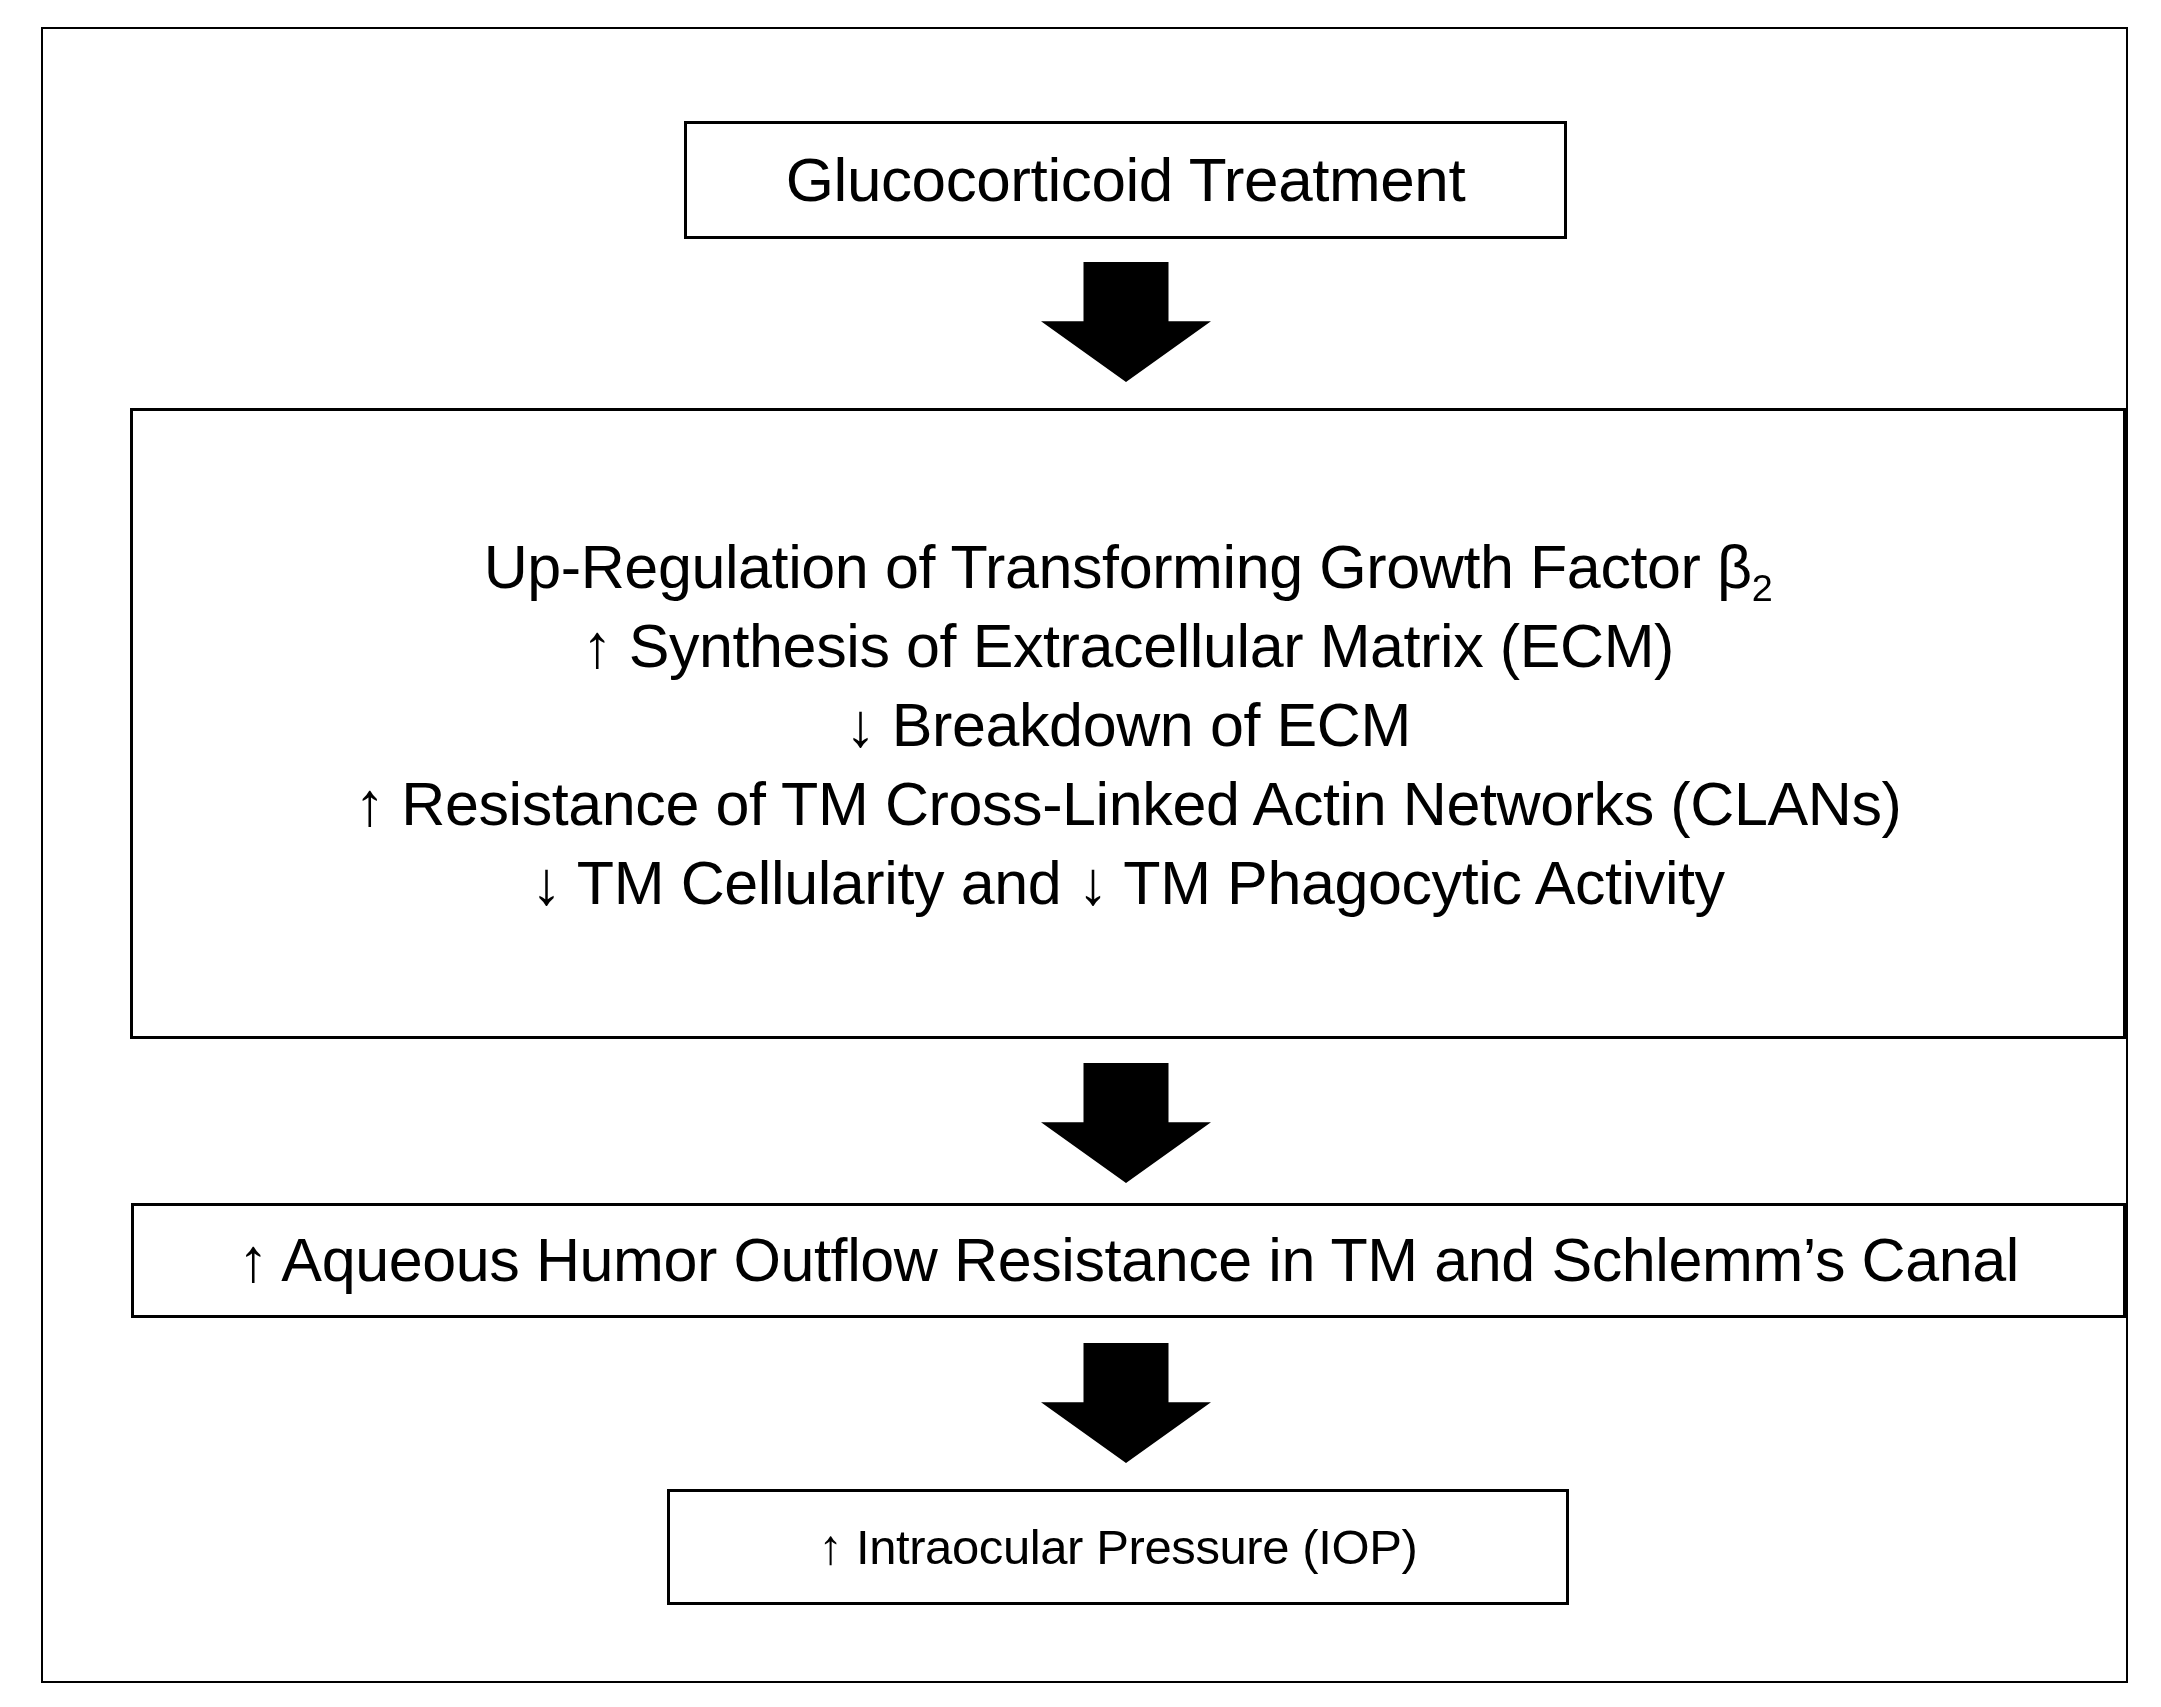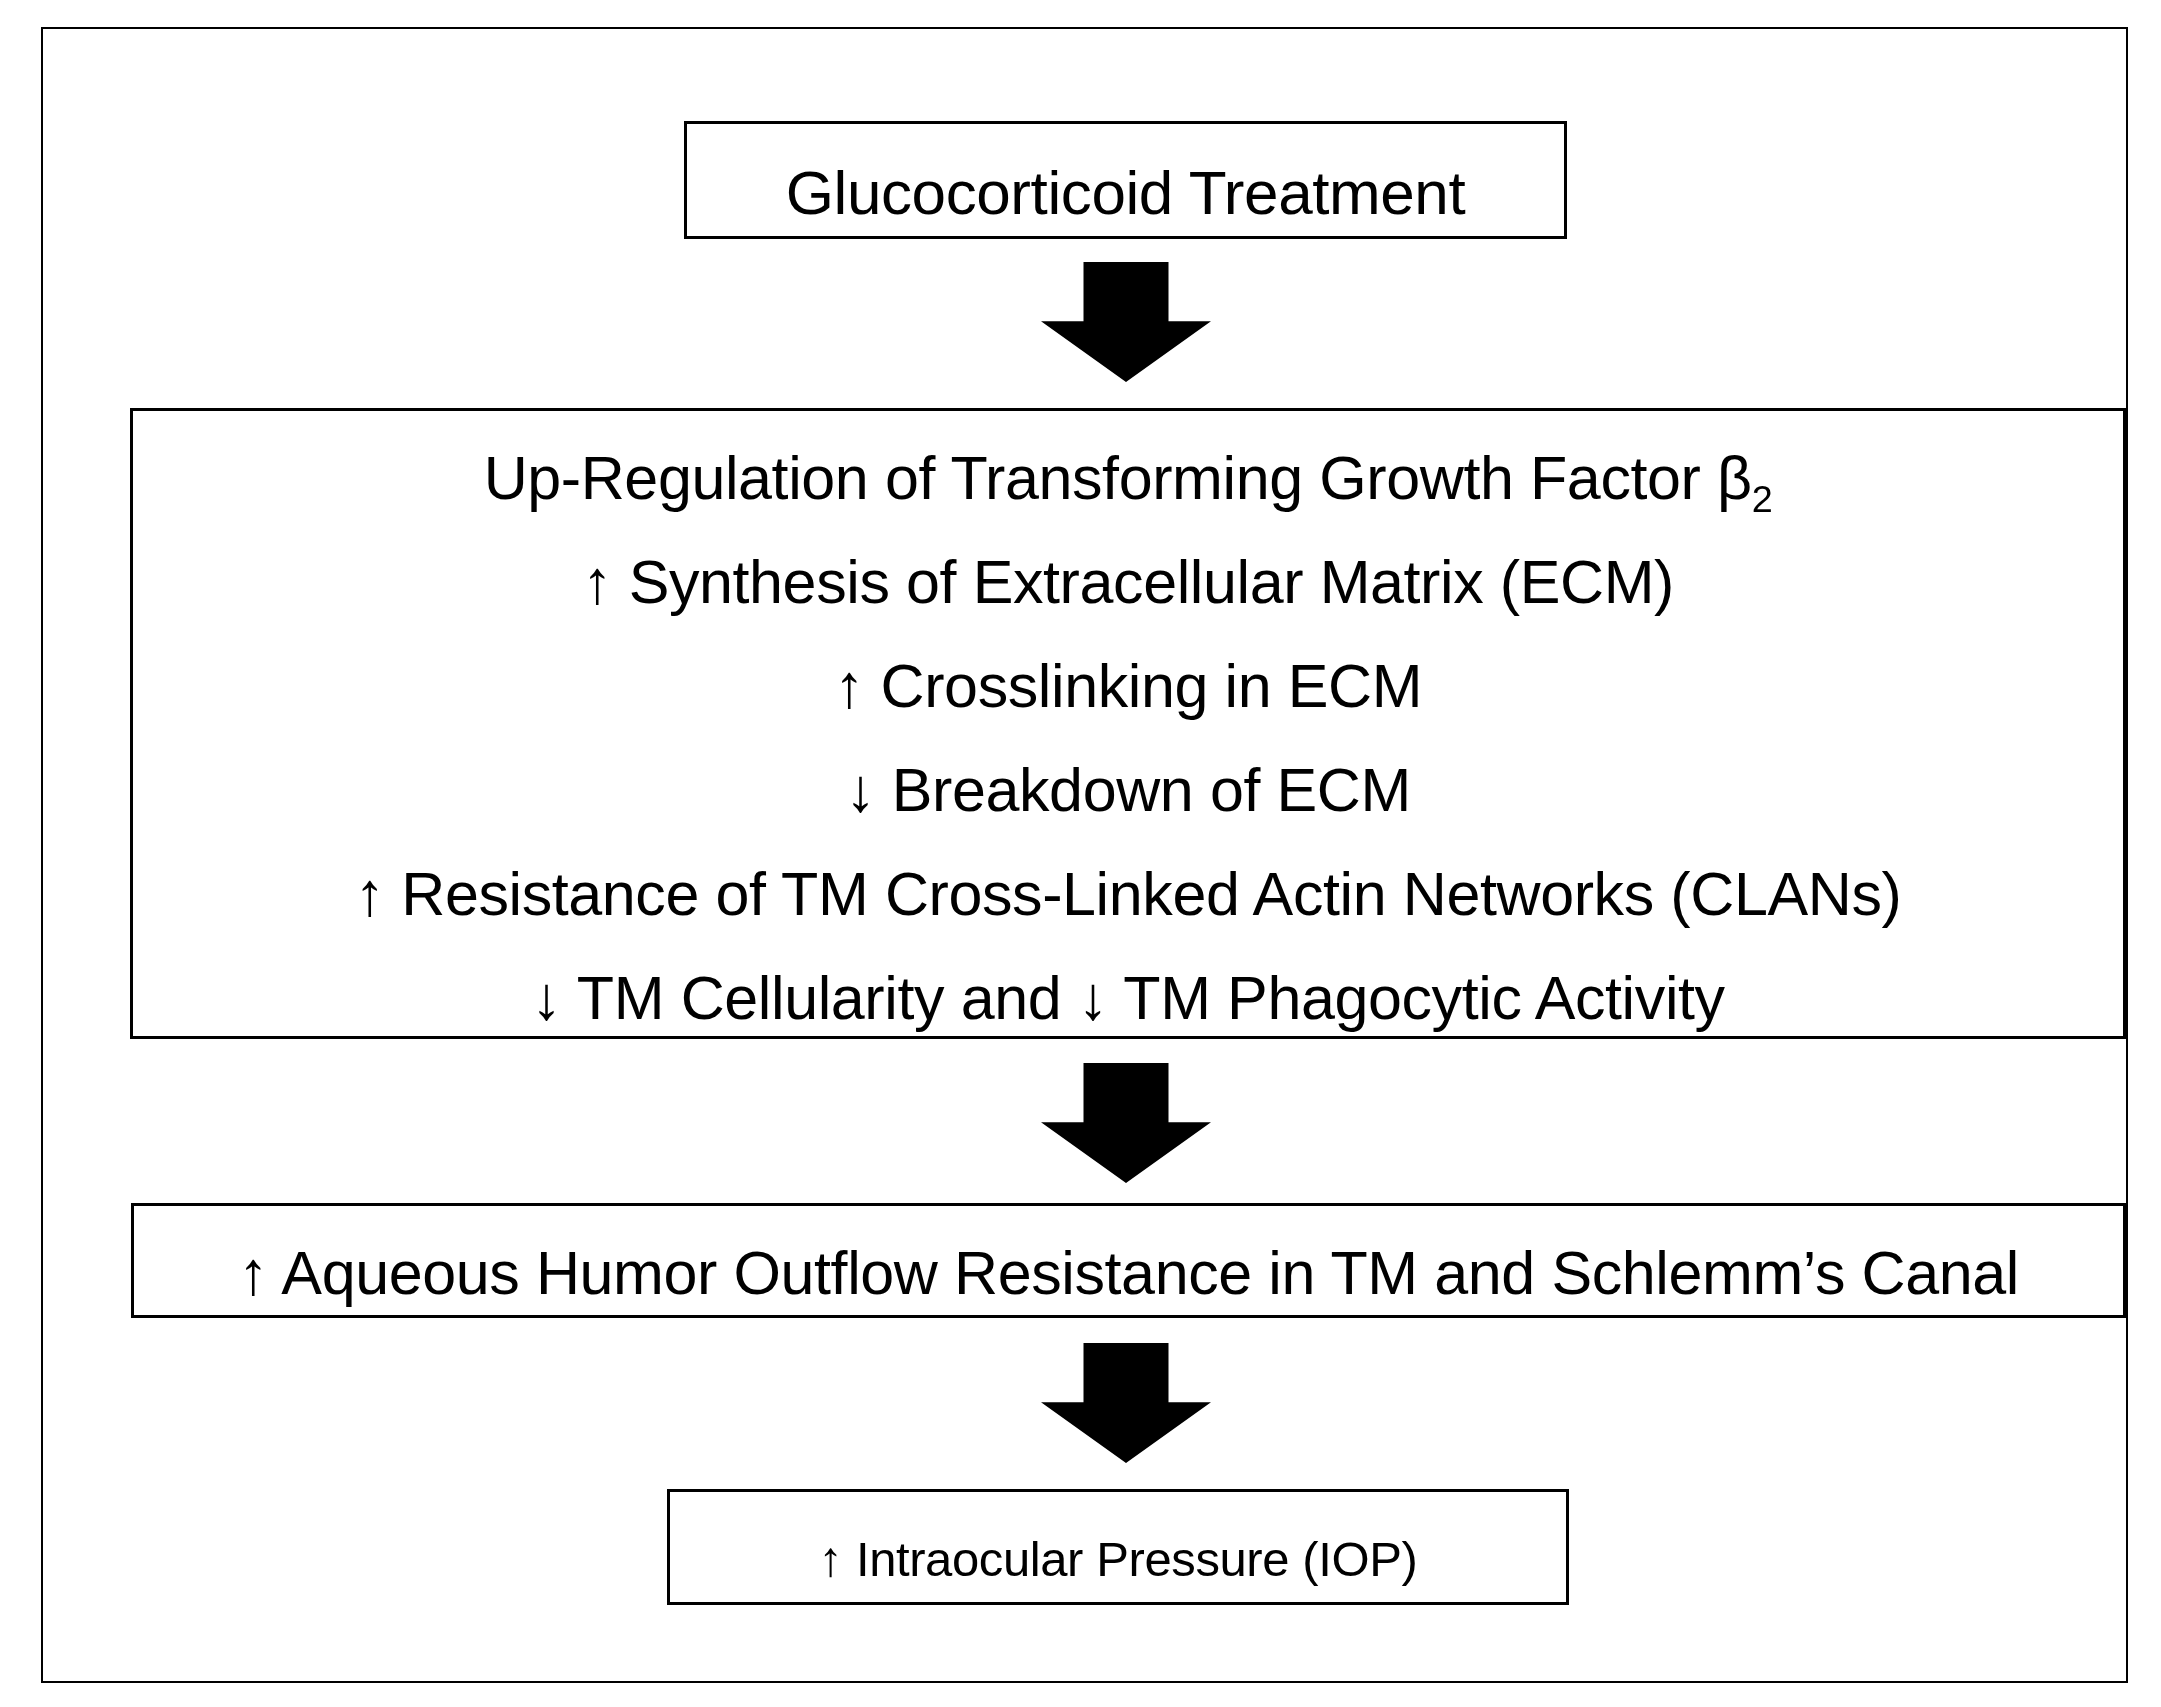--- a/index.html
+++ b/index.html
@@ -46,21 +46,20 @@
     justify-content: center;
     text-align: center;
   }
 
   .box-line {
     display: block;
     color: #000000;
     white-space: nowrap;
     font-weight: 400;
     letter-spacing: -0.4px;
-    margin-top: 25px;
   }
 
   
   #box-glucocorticoid {
     left: 641px;
     top: 92px;
     width: 883px;
     height: 118px;
   }
   #box-glucocorticoid .box-line {
@@ -141,21 +140,20 @@
 
     <div class="block-arrow" id="arrow-1">
       <svg viewBox="0 0 208 146" preserveAspectRatio="none" aria-hidden="true">
         <polygon points="52,0 156,0 156,72 208,72 104,146 0,72 52,72" fill="#000000"></polygon>
       </svg>
     </div>
 
     <div class="flow-box" id="box-pathway">
       <span class="box-line"><span>Up-Regulation of Transforming Growth Factor β</span><span class="sub">2</span></span>
       <span class="box-line">↑ Synthesis of Extracellular Matrix (ECM)</span>
-      <span class="box-line">↑ Crosslinking in ECM</span>
       <span class="box-line">↓ Breakdown of ECM</span>
       <span class="box-line">↑ Resistance of TM Cross-Linked Actin Networks (CLANs)</span>
       <span class="box-line">↓ TM Cellularity and ↓ TM Phagocytic Activity</span>
     </div>
 
     <div class="block-arrow" id="arrow-2">
       <svg viewBox="0 0 208 146" preserveAspectRatio="none" aria-hidden="true">
         <polygon points="52,0 156,0 156,72 208,72 104,146 0,72 52,72" fill="#000000"></polygon>
       </svg>
     </div>

